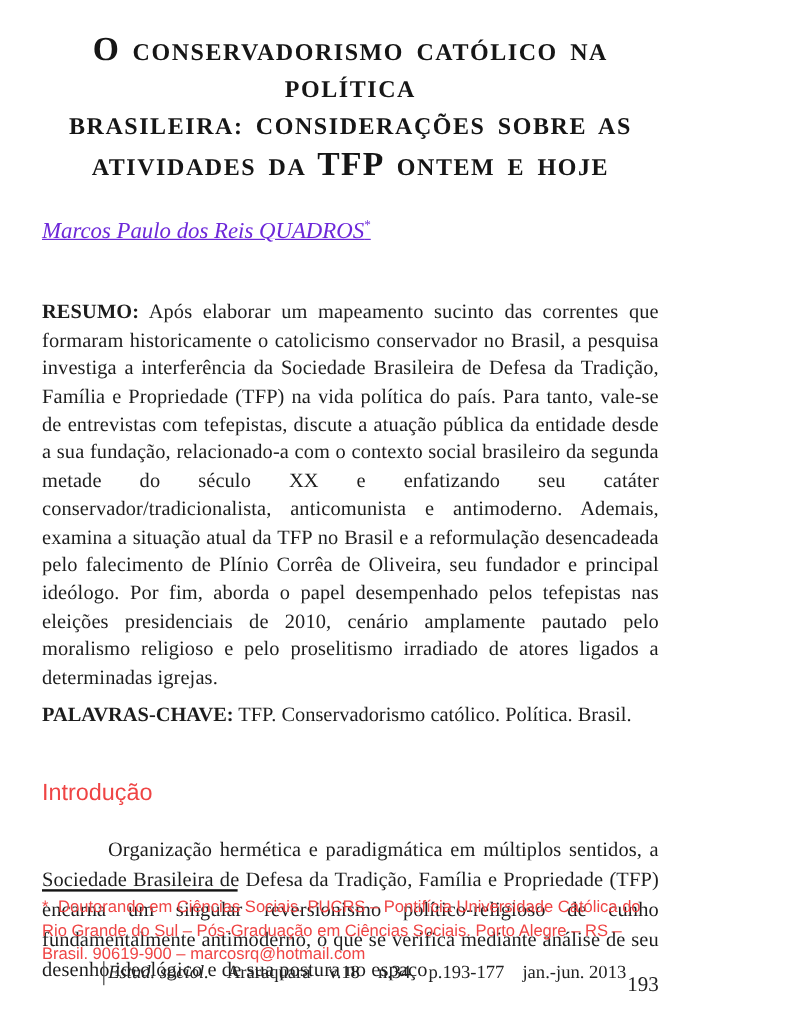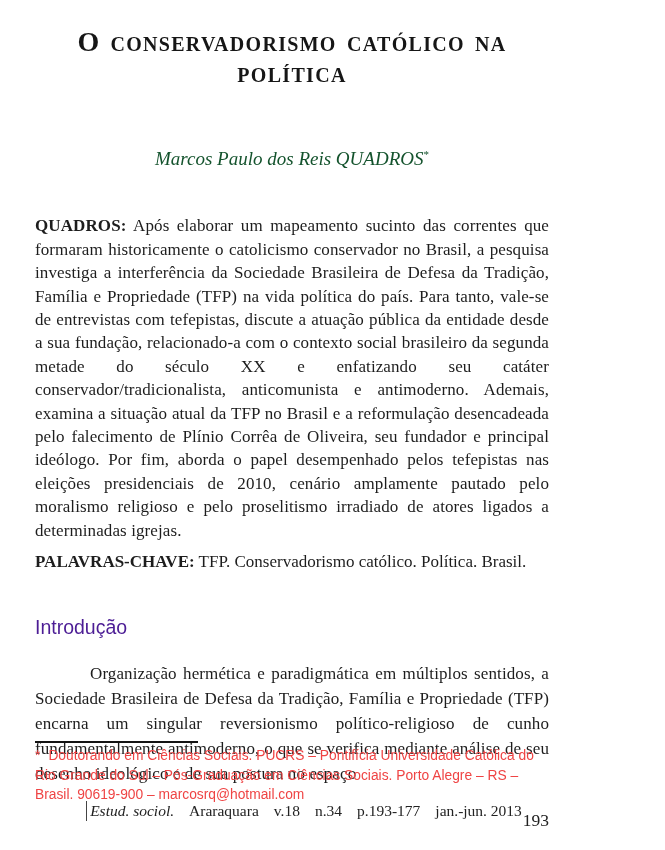--- a/index.html
+++ b/index.html
@@ -32,25 +32,26 @@
     color: #161616;
   }
   .article-title .big {
     font-size: 28px;
     letter-spacing: 1px;
   }
 
   
   .author-line {
     margin-top: 20px;
-    text-align: center;
+    text-align: left;
     font-style: italic;
     font-size: 19px;
     line-height: 24px;
-    color: #14532d;
+    color: #6d28d9;
+    text-decoration: underline;
   }
   .author-line sup {
     font-size: 11px;
     font-style: normal;
   }
 
   
   .abstract {
     margin-top: 43px;
     font-size: 17px;
@@ -67,21 +68,21 @@
     line-height: 23px;
   }
 
   
   .section-heading {
     margin: 42px 0 0 0;
     font-family: "Liberation Sans", sans-serif;
     font-weight: 400;
     font-size: 19.5px;
     line-height: 24px;
-    color: #4c1d95;
+    color: #ef4444;
   }
 
   
   .intro-par {
     margin-top: 22px;
     font-size: 17px;
     line-height: 25px;
     text-align: justify;
     text-indent: 55px;
     letter-spacing: 0.1px;
@@ -143,27 +144,28 @@
     margin-top: 12px;
   }
 </style>
 </head>
 <body>
 
 <div class="page">
 
   <h1 class="article-title">
     <span class="t-line"><span class="big">O</span><span> CONSERVADORISMO CATÓLICO NA POLÍTICA</span></span><br>
-    <br>
+    <span class="t-line">BRASILEIRA: CONSIDERAÇÕES SOBRE AS</span><br>
+    <span class="t-line"><span>ATIVIDADES DA </span><span class="big">TFP</span><span> ONTEM E HOJE</span></span>
   </h1>
 
   <p class="author-line"><span>Marcos Paulo dos Reis QUADROS</span><sup>*</sup></p>
 
   <p class="abstract">
-    <span class="label">QUADROS:</span>
+    <span class="label">RESUMO:</span>
     <span>Após elaborar um mapeamento sucinto das correntes que formaram historicamente o catolicismo conservador no Brasil, a pesquisa investiga a interferência da Sociedade Brasileira de Defesa da Tradição, Família e Propriedade (TFP) na vida política do país. Para tanto, vale-se de entrevistas com tefepistas, discute a atuação pública da entidade desde a sua fundação, relacionado-a com o contexto social brasileiro da segunda metade do século XX e enfatizando seu catáter conservador/tradicionalista, anticomunista e antimoderno. Ademais, examina a situação atual da TFP no Brasil e a reformulação desencadeada pelo falecimento de Plínio Corrêa de Oliveira, seu fundador e principal ideólogo. Por fim, aborda o papel desempenhado pelos tefepistas nas eleições presidenciais de 2010, cenário amplamente pautado pelo moralismo religioso e pelo proselitismo irradiado de atores ligados a determinadas igrejas.</span>
   </p>
 
   <p class="keywords">
     <span class="label">PALAVRAS-CHAVE:</span>
     <span>TFP. Conservadorismo católico. Política. Brasil.</span>
   </p>
 
   <h2 class="section-heading">Introdução</h2>
 

